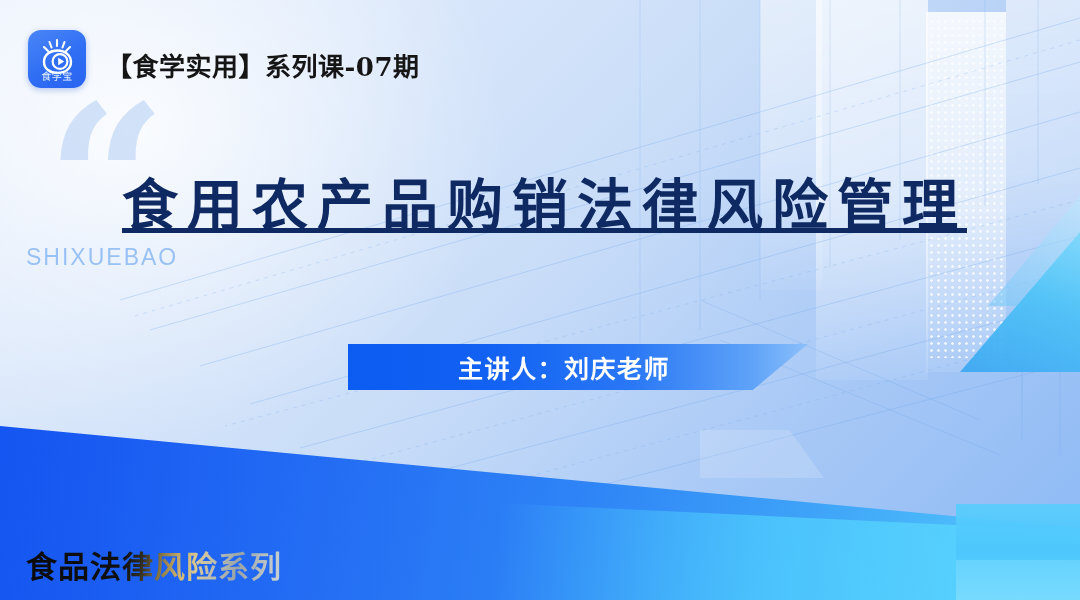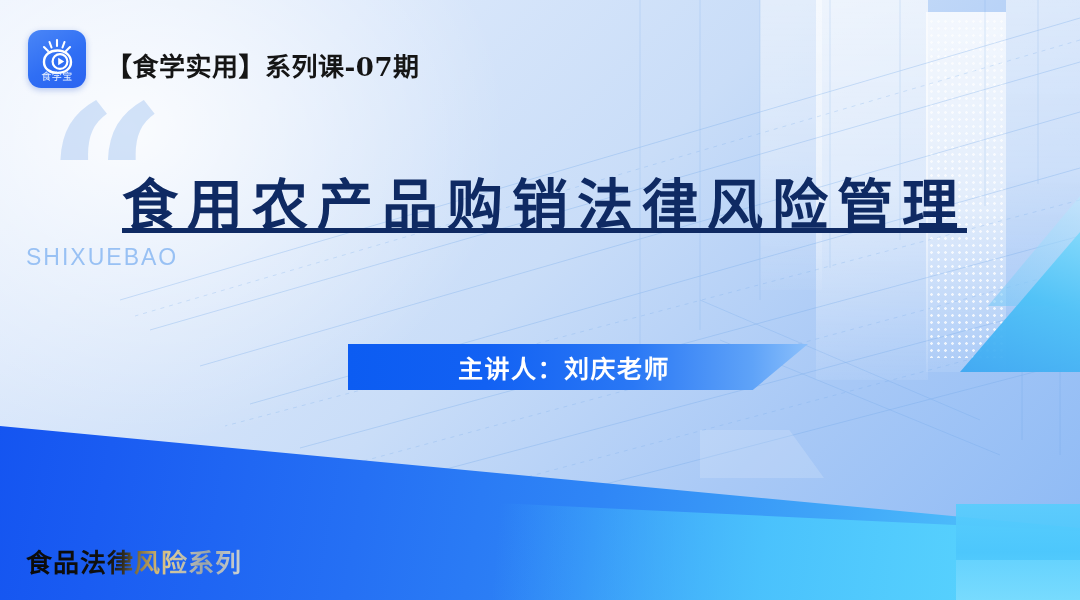--- a/index.html
+++ b/index.html
@@ -259,21 +259,21 @@
     padding-left: 110px;
     white-space: nowrap;
   }
 
   
   .series-label {
     position: absolute;
     left: 26px;
     top: 542px;
     font-family: Liberation Mono, monospace;
-    font-size: 26px;
+    font-size: 31px;
     font-weight: 700;
     letter-spacing: 1px;
     white-space: nowrap;
     background-image: linear-gradient(100deg,
         #0a0a0a 0%, #101010 38%, #2e2b22 45%,
         #8e7a44 53%, #cdb270 60%, #d8c894 66%,
         #b9bcb4 74%, #9aa3a6 82%, #b5bcbe 90%, #cdd4d6 100%);
     -webkit-background-clip: text;
     background-clip: text;
     color: transparent;

